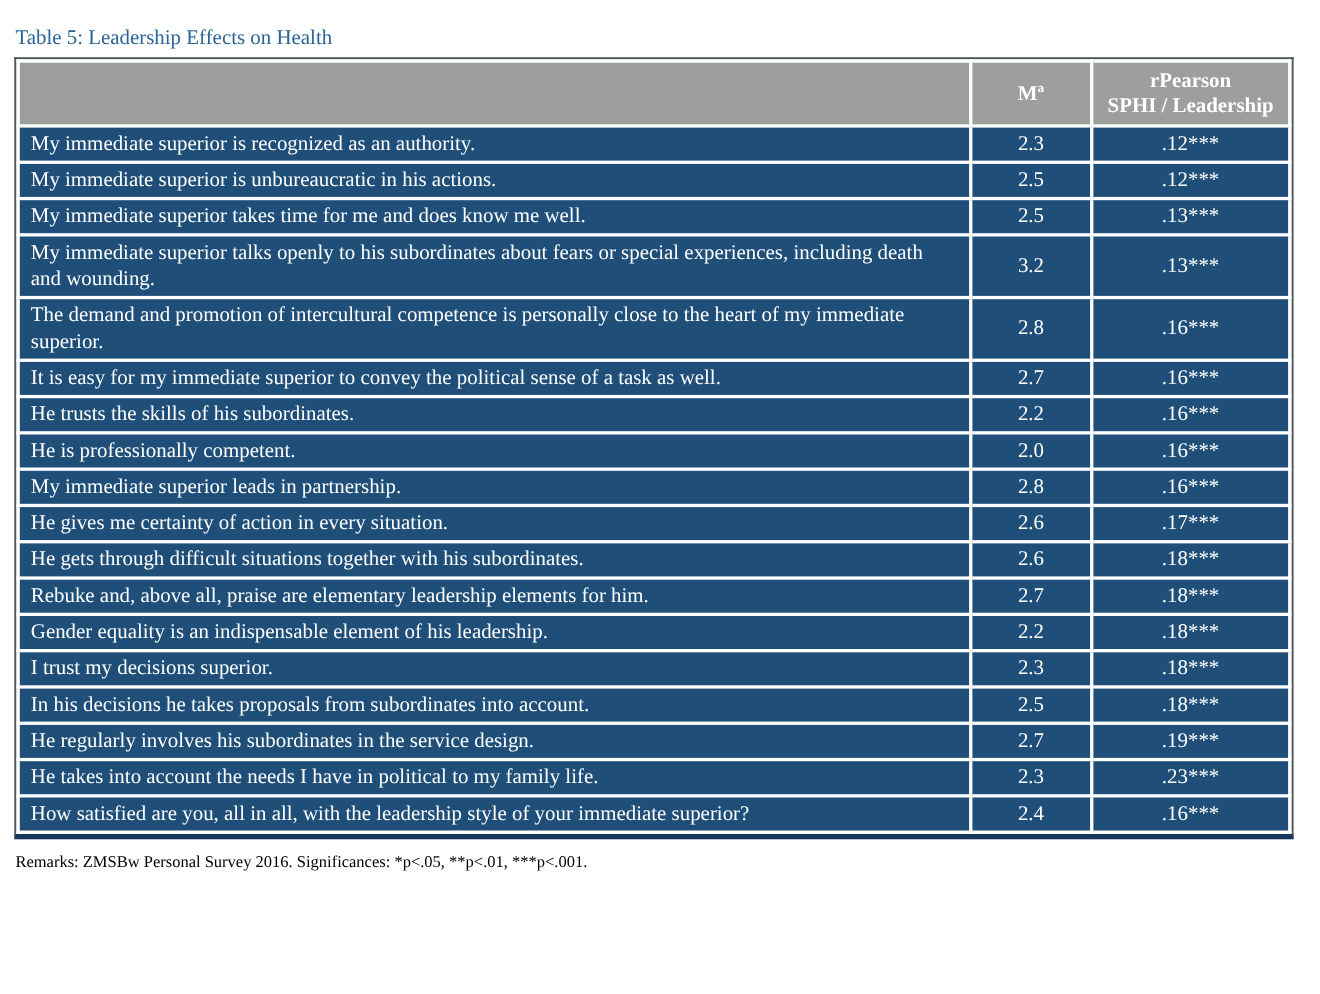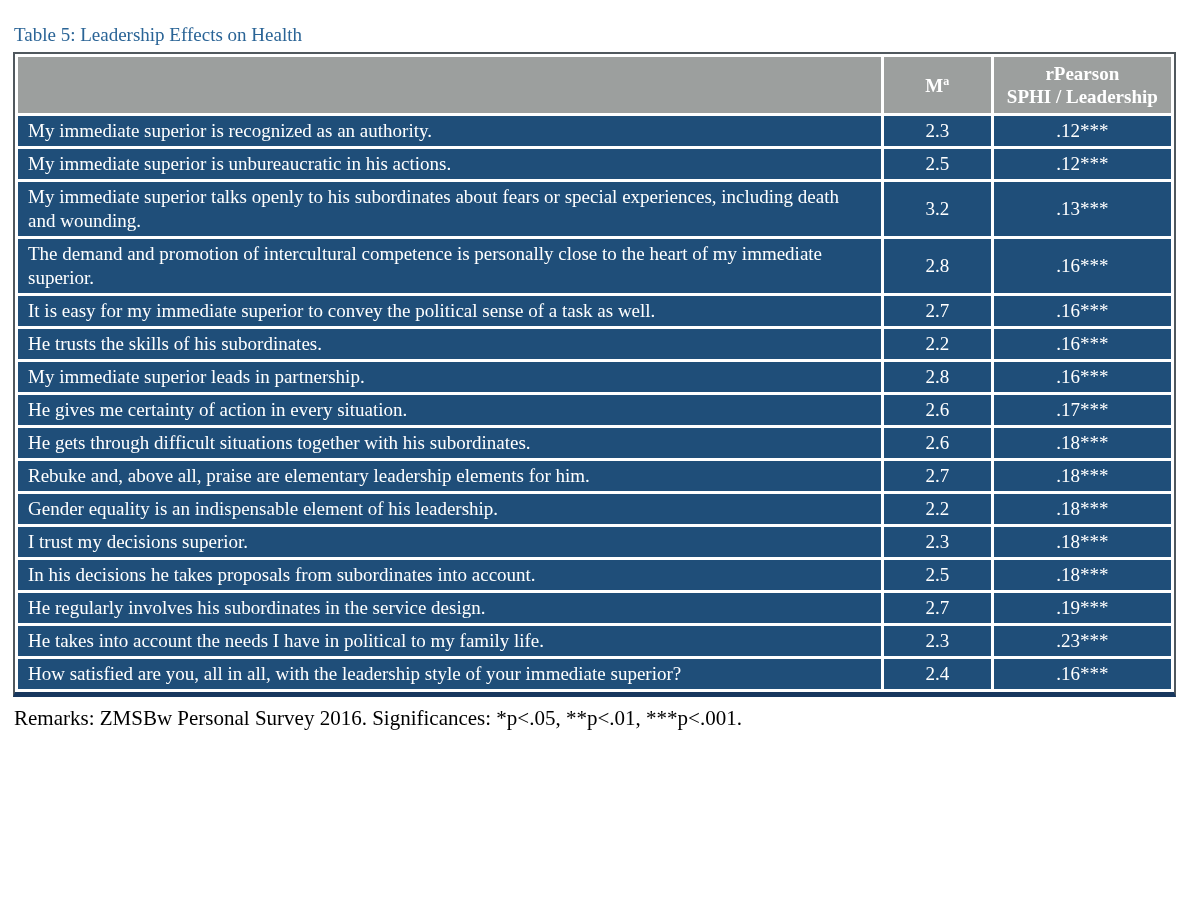--- a/index.html
+++ b/index.html
@@ -61,21 +61,21 @@
     border: 3px solid #ffffff;
     padding: 3px 10px;
     vertical-align: middle;
   }
   td.num {
     text-align: center;
     padding: 3px 10px;
   }
   .remarks {
     color: #000000;
-    font-size: 21px;
+    font-size: 15px;
     line-height: 23px;
     margin: 10px 0 0 1px;
   }
 </style>
 </head>
 <body>
 
 <div class="page">
   <div class="title">Table 5: Leadership Effects on Health</div>
 
@@ -99,20 +99,25 @@
     <td class="num">2.3</td>
     <td class="num">.12***</td>
   </tr>
 
   <tr>
     <td>My immediate superior is unbureaucratic in his actions.</td>
     <td class="num">2.5</td>
     <td class="num">.12***</td>
   </tr>
 
+  <tr>
+    <td>My immediate superior takes time for me and does know me well.</td>
+    <td class="num">2.5</td>
+    <td class="num">.13***</td>
+  </tr>
 
   <tr>
     <td>My immediate superior talks openly to his subordinates about fears or special experiences, including death and wounding.</td>
     <td class="num">3.2</td>
     <td class="num">.13***</td>
   </tr>
 
   <tr>
     <td>The demand and promotion of intercultural competence is personally close to the heart of my immediate superior.</td>
     <td class="num">2.8</td>
@@ -124,20 +129,25 @@
     <td class="num">2.7</td>
     <td class="num">.16***</td>
   </tr>
 
   <tr>
     <td>He trusts the skills of his subordinates.</td>
     <td class="num">2.2</td>
     <td class="num">.16***</td>
   </tr>
 
+  <tr>
+    <td>He is professionally competent.</td>
+    <td class="num">2.0</td>
+    <td class="num">.16***</td>
+  </tr>
 
   <tr>
     <td>My immediate superior leads in partnership.</td>
     <td class="num">2.8</td>
     <td class="num">.16***</td>
   </tr>
 
 
 
   <tr>

